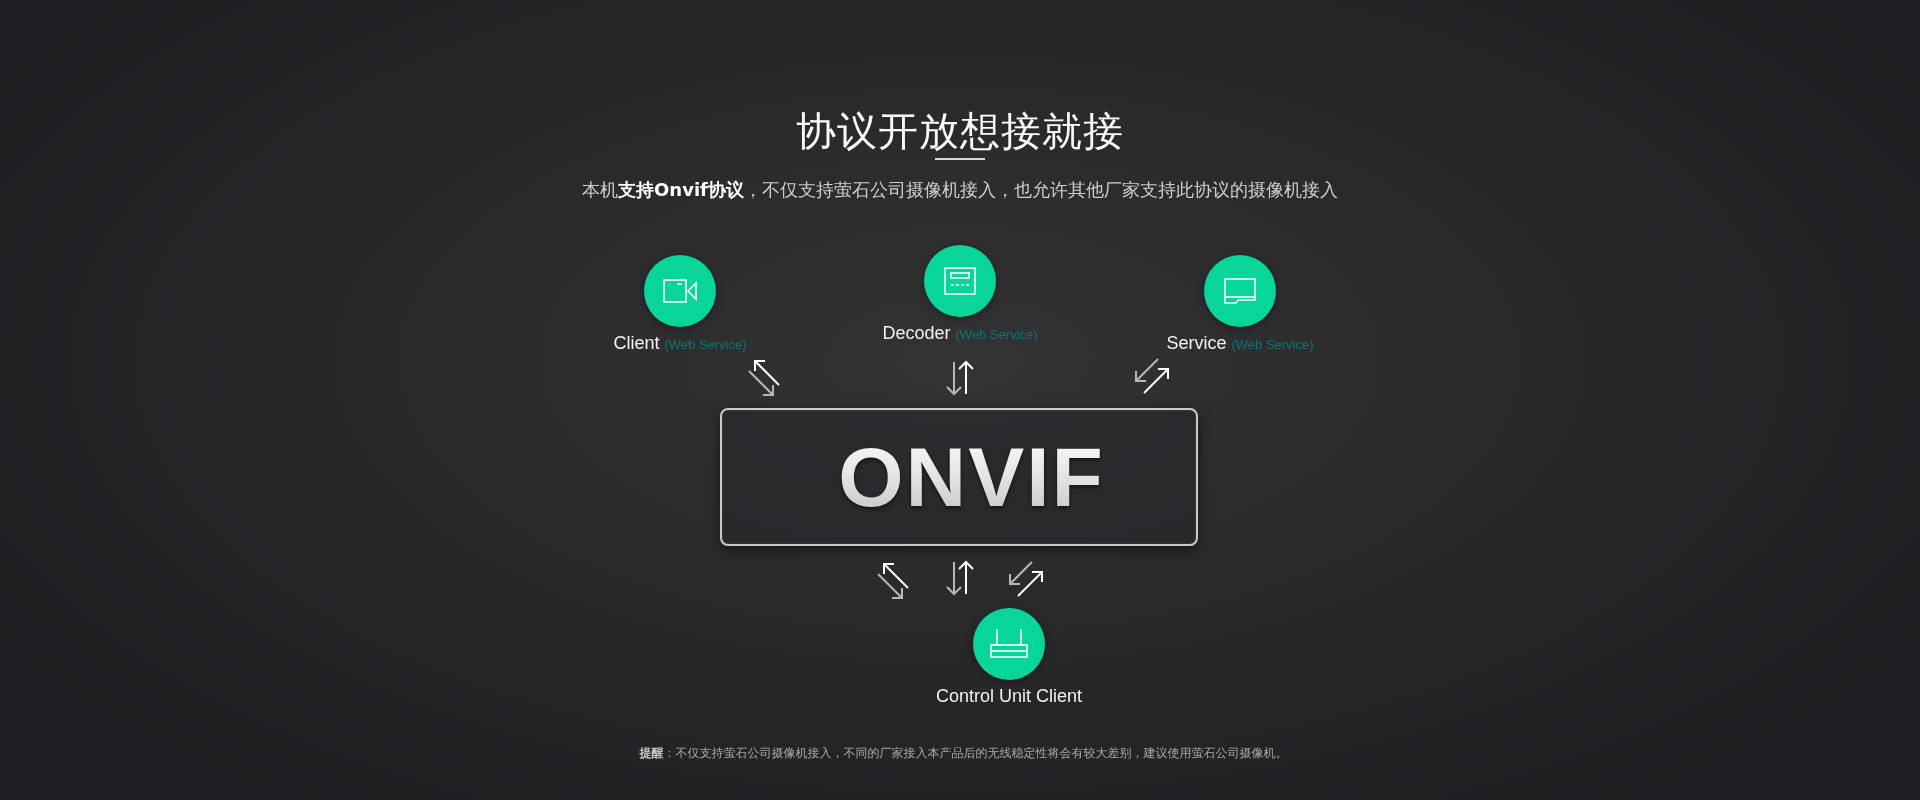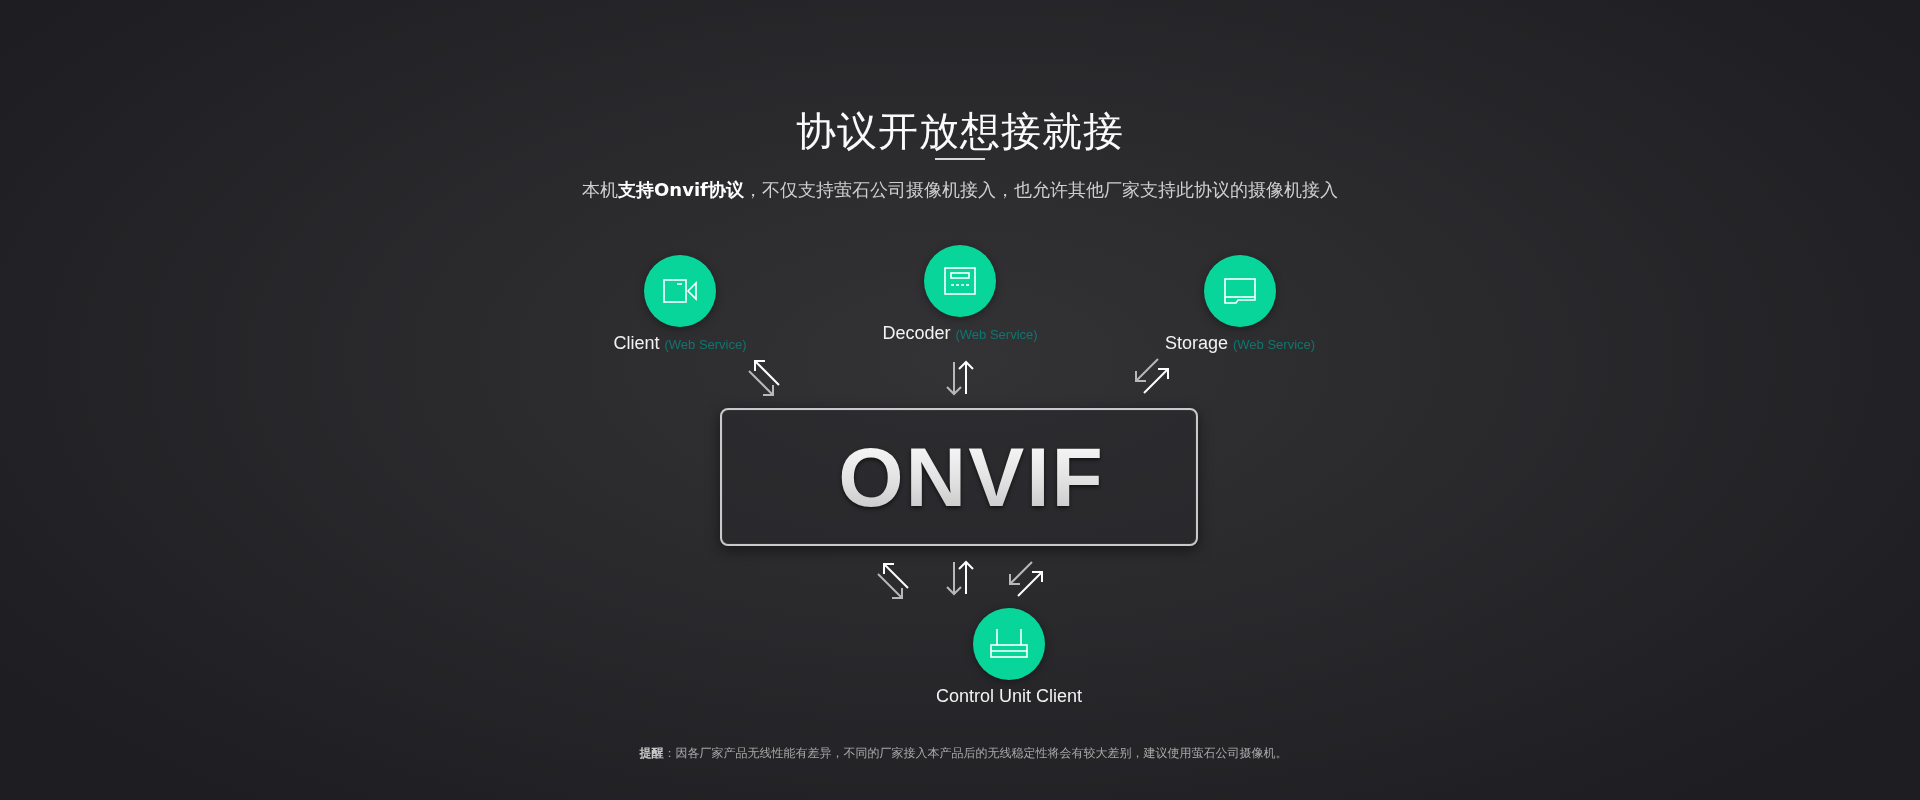--- a/index.html
+++ b/index.html
@@ -95,21 +95,21 @@
   <div class="label"><span>Decoder</span> <span class="sub">(Web Service)</span></div>
 </div>
 
 <div class="node" style="left:1110px; top:255px;">
   <div class="circle">
     <svg width="36" height="28" viewBox="0 0 36 28">
       <rect x="3" y="2" width="30" height="18" fill="none" stroke="#fff" stroke-width="1.6"></rect>
       <path d="M3 20 L3 26 L14 26 L16 23 L33 23 L33 20" fill="none" stroke="#fff" stroke-width="1.6"></path>
     </svg>
   </div>
-  <div class="label"><span>Storage</span> <span class="sub">(Web Service)</span></div>
+  <div class="label"><span>Service</span> <span class="sub">(Web Service)</span></div>
 </div>
 
 <svg class="arrows" style="left:745px; top:355px;" width="42" height="42" viewBox="0 0 42 42">
   <g stroke="#ffffff" stroke-width="2" fill="none">
     <line x1="34" y1="30" x2="10" y2="6"></line>
       <polyline points="10,16 10,6 20,6"></polyline>
   </g>
   <g stroke="#b8b8b8" stroke-width="2" fill="none">
     <line x1="4" y1="16" x2="28" y2="40"></line>
       <polyline points="18,40 28,40 28,30"></polyline>
@@ -176,13 +176,13 @@
     <svg width="40" height="34" viewBox="0 0 40 34">
       <line x1="8" y1="2" x2="8" y2="18" stroke="#fff" stroke-width="1.6"></line>
       <line x1="32" y1="2" x2="32" y2="18" stroke="#fff" stroke-width="1.6"></line>
       <rect x="2" y="18" width="36" height="12" fill="none" stroke="#fff" stroke-width="1.6"></rect>
       <line x1="2" y1="24" x2="38" y2="24" stroke="#fff" stroke-width="1.6"></line>
     </svg>
   </div>
   <div class="label">Control Unit Client</div>
 </div>
 
-<div class="notice"><b>提醒</b><span>：因各厂家产品无线性能有差异，不同的厂家接入本产品后的无线稳定性将会有较大差别，建议使用萤石公司摄像机。</span></div>
+<div class="notice"><b>提醒</b><span>：不仅支持萤石公司摄像机接入，不同的厂家接入本产品后的无线稳定性将会有较大差别，建议使用萤石公司摄像机。</span></div>
 
 </body></html>

